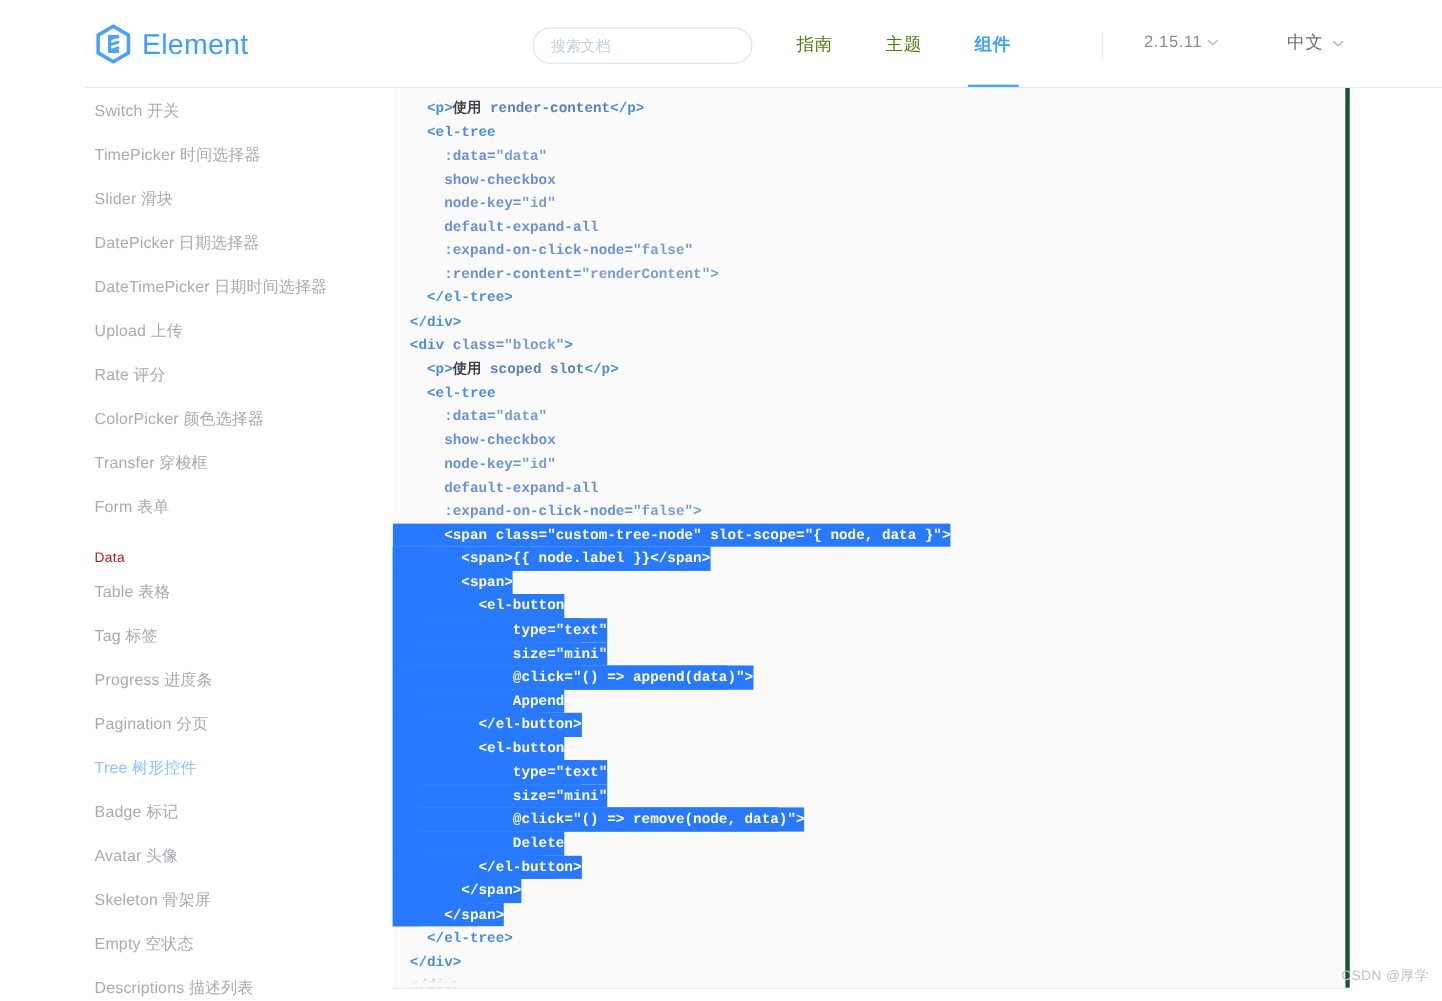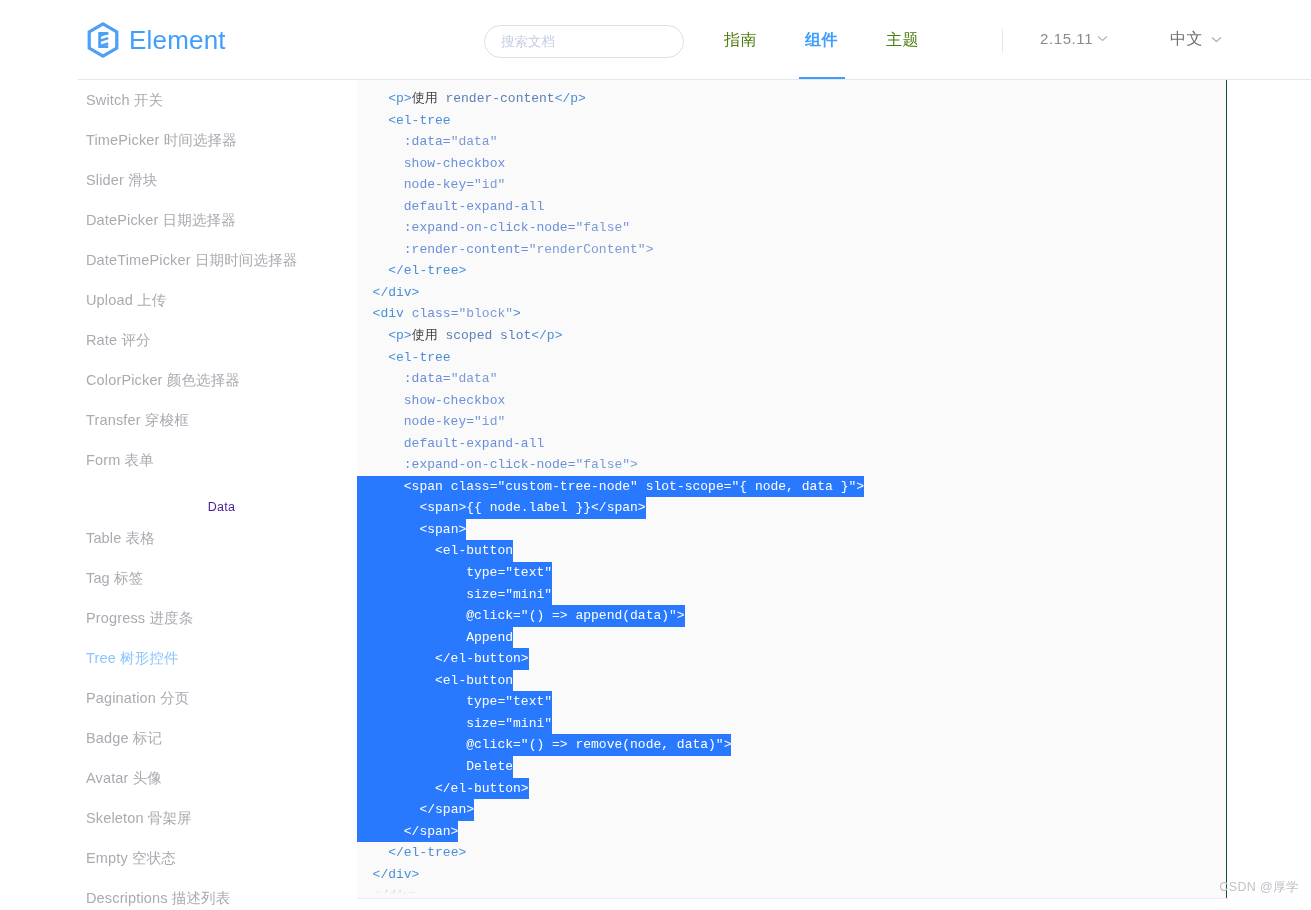--- a/index.html
+++ b/index.html
@@ -77,28 +77,29 @@
   }
   .side-item {
     height: 40px; display: flex; align-items: center;
     padding-left: 8px; font-size: 14.5px; color: #a8abb1; cursor: pointer;
     letter-spacing: 0.15px; white-space: nowrap;
   }
   .side-item.active { color: #8cc5ff; }
   .side-group {
     height: 38px; display: flex; align-items: flex-end;
     padding-left: 8px; padding-bottom: 4px;
-    font-size: 12.5px; color: #4c1d95; letter-spacing: 0.3px; justify-content: center;
+    font-size: 12.5px; color: #b91c1c; letter-spacing: 0.3px;
   }
 
   
   #code-panel {
     position: absolute; left: 357px; top: 80px; width: 870px; height: 818px;
-    background: #fafafa; border-right: 1px solid #14532d;
+    background: #fafafa; border-right: 4px solid #14532d;
     overflow: hidden;
+    font-weight: bold;
   }
   #code {
     position: relative;
     font-family: "Liberation Mono", "DejaVu Sans Mono", monospace;
     font-size: 13px; line-height: 21.55px;
     padding-top: 8px;
     white-space: pre;
   }
   .ln { position: relative; height: 21.55px; white-space: pre; }
   .ln > .txt { position: relative; display: inline-block; }
@@ -160,25 +161,25 @@
     </div>
 
     <div id="search-box">
       <input id="search-input" type="text" placeholder="搜索文档" style="">
     </div>
 
     <div id="nav">
         <div class="nav-item">
           <span>指南</span>
         </div>
+        <div class="nav-item">
+          <span>主题</span>
+        </div>
         <div class="nav-item active">
           <span>组件</span>
-        </div>
-        <div class="nav-item">
-          <span>主题</span>
         </div>
       </div>
 
     <div id="divider-v"></div>
 
     <div id="ver-select">
       <span class="label">2.15.11</span>
       <span>
         <svg class="chev" viewBox="0 0 11 7">
             <path d="M1 1.5 L5.5 5.5 L10 1.5" fill="none" stroke="#b4b7bc" stroke-width="1.2"></path>
@@ -233,25 +234,25 @@
       </div>
       <div class="side-item">
         <span>Table 表格</span>
       </div>
       <div class="side-item">
         <span>Tag 标签</span>
       </div>
       <div class="side-item">
         <span>Progress 进度条</span>
       </div>
+      <div class="side-item">
+        <span>Pagination 分页</span>
+      </div>
       <div class="side-item active">
         <span>Tree 树形控件</span>
-      </div>
-      <div class="side-item">
-        <span>Pagination 分页</span>
       </div>
       <div class="side-item">
         <span>Badge 标记</span>
       </div>
       <div class="side-item">
         <span>Avatar 头像</span>
       </div>
       <div class="side-item">
         <span>Skeleton 骨架屏</span>
       </div>

